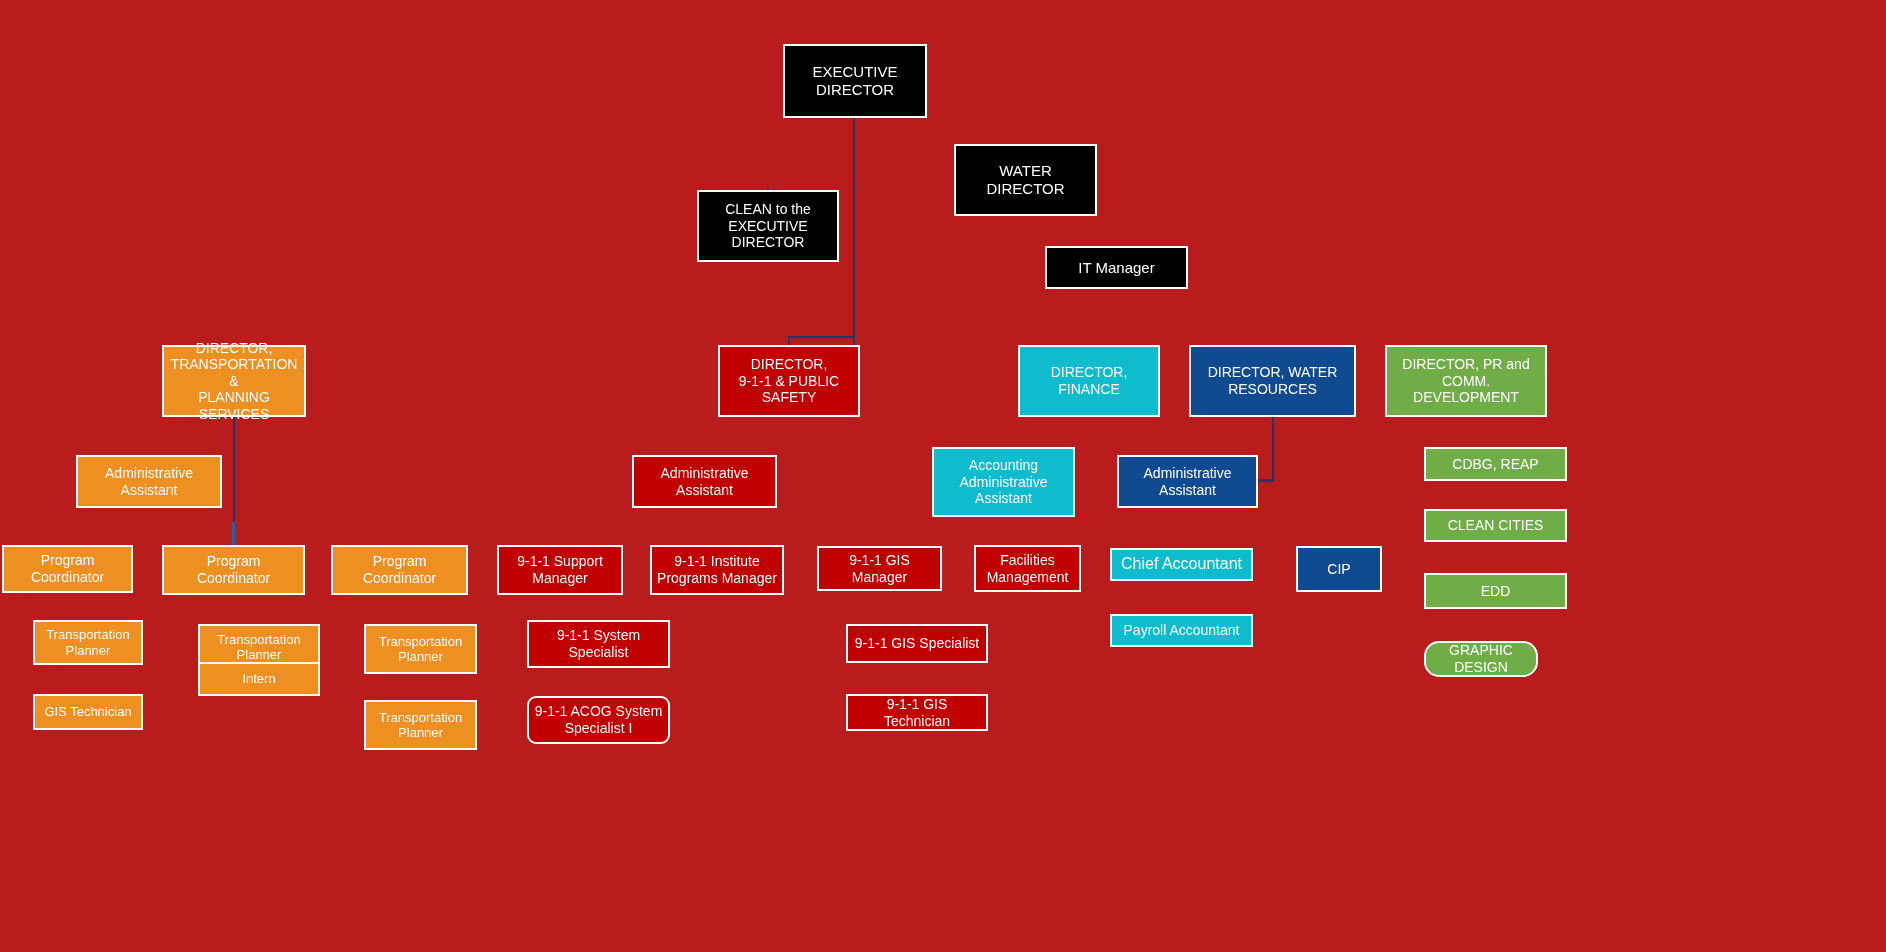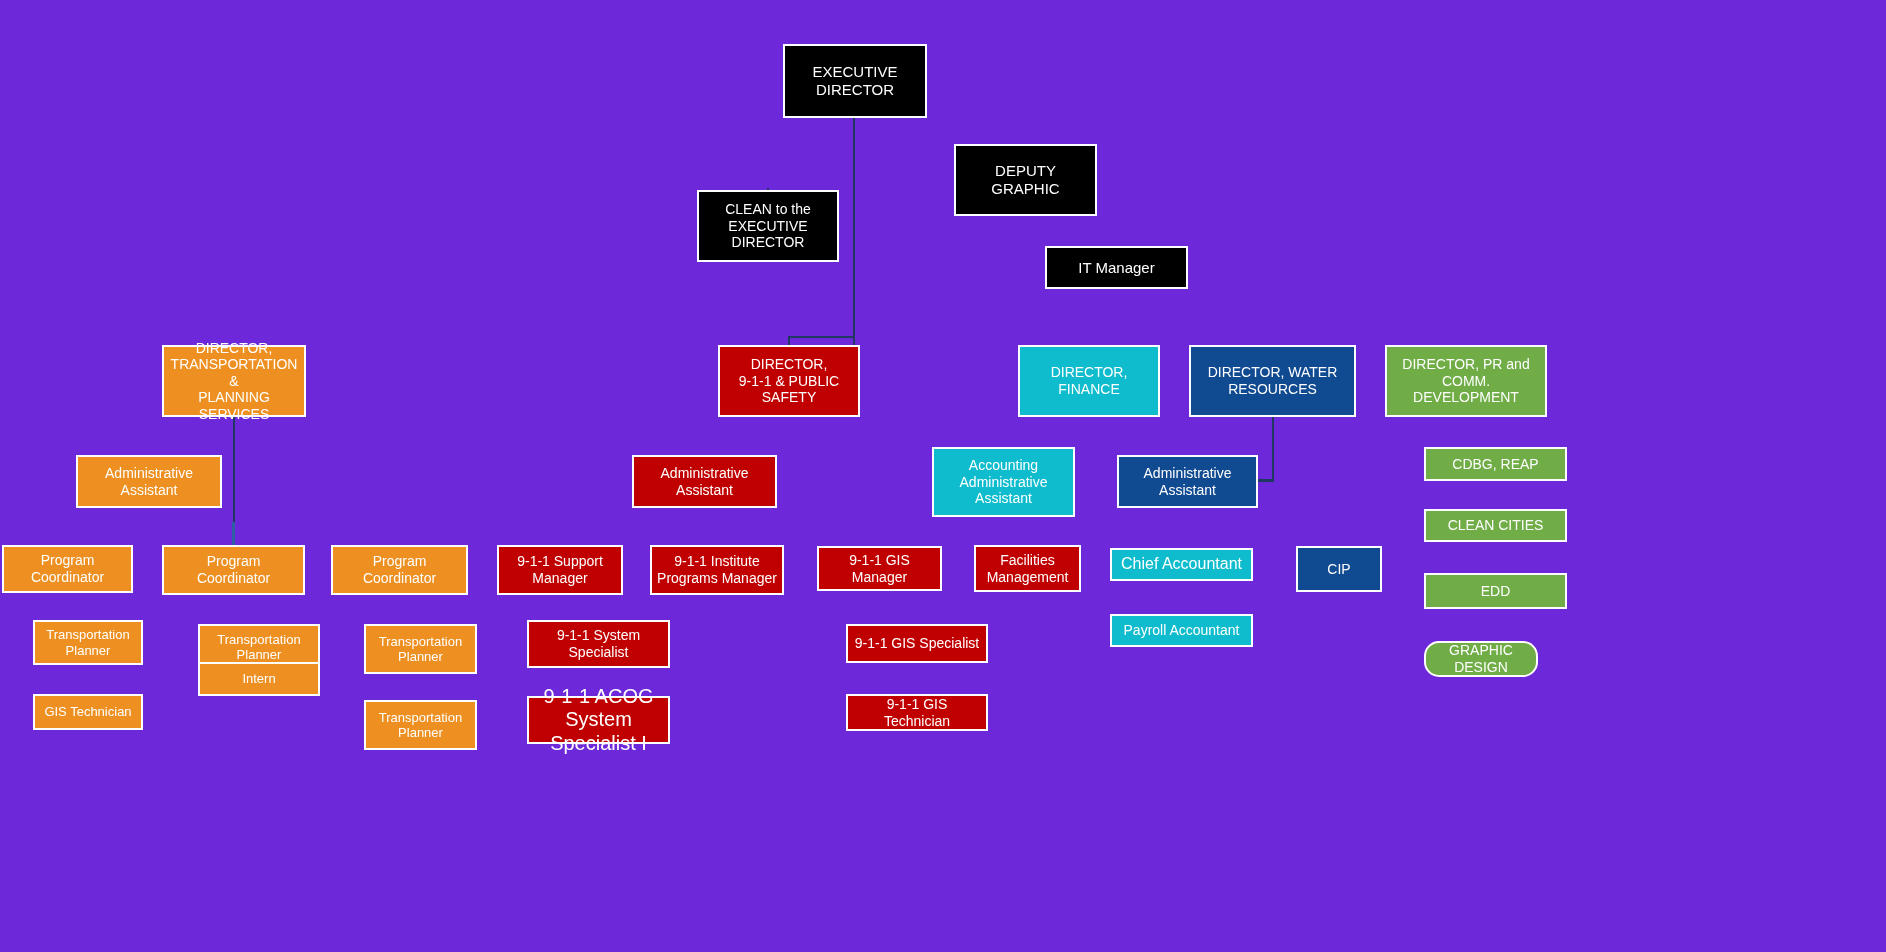--- a/index.html
+++ b/index.html
@@ -4,21 +4,21 @@
 <style>
   html, body {
     margin: 0;
     padding: 0;
     background: #000000;
   }
   #canvas {
     position: relative;
     width: 1886px;
     height: 952px;
-    background: #6d28d9;
+    background: #b91c1c;
     overflow: hidden;
     font-family: "Liberation Sans", sans-serif;
   }
   .node {
     position: absolute;
     box-sizing: border-box;
     display: flex;
     align-items: center;
     justify-content: center;
     text-align: center;
@@ -51,21 +51,21 @@
       <div class="conn" style="left: 789px; top: 336px; width: 66px; height: 2px;"></div>
       <div class="conn" style="left: 788px; top: 336px; width: 2px; height: 10px;"></div>
       <div class="conn" style="left: 233px; top: 417px; width: 2px; height: 128px;"></div>
       <div class="conn lightblue" style="left: 232px; top: 522px; width: 3px; height: 24px;"></div>
       <div class="conn" style="left: 1272px; top: 417px; width: 2px; height: 64px;"></div>
       <div class="conn" style="left: 1257px; top: 479px; width: 17px; height: 3px;"></div>
     </div>
   <div id="node-layer">
       <div class="node plain" style="left: 783px; top: 44px; width: 144px; height: 74px; font-size: 15px;">EXECUTIVE
 DIRECTOR</div>
-      <div class="node plain" style="left: 954px; top: 144px; width: 143px; height: 72px; font-size: 15px;">DEPUTY GRAPHIC</div>
+      <div class="node plain" style="left: 954px; top: 144px; width: 143px; height: 72px; font-size: 15px;">WATER DIRECTOR</div>
       <div class="node plain" style="left: 697px; top: 190px; width: 142px; height: 72px; font-size: 14px;">CLEAN to the
 EXECUTIVE DIRECTOR</div>
       <div class="node plain" style="left: 1045px; top: 246px; width: 143px; height: 43px; font-size: 15px;">IT Manager</div>
       <div class="node orange" style="left: 162px; top: 345px; width: 144px; height: 72px; font-size: 14px;">DIRECTOR,
 TRANSPORTATION &amp;
 PLANNING SERVICES</div>
       <div class="node red" style="left: 718px; top: 345px; width: 142px; height: 72px; font-size: 14px;">DIRECTOR,
 9-1-1 &amp; PUBLIC
 SAFETY</div>
       <div class="node cyan" style="left: 1018px; top: 345px; width: 142px; height: 72px; font-size: 14px;">DIRECTOR, FINANCE</div>
@@ -107,18 +107,18 @@
 Planner</div>
       <div class="node red" style="left: 527px; top: 620px; width: 143px; height: 48px; font-size: 14px;">9-1-1 System
 Specialist</div>
       <div class="node red" style="left: 846px; top: 624px; width: 142px; height: 39px; font-size: 14px;">9-1-1 GIS Specialist</div>
       <div class="node cyan" style="left: 1110px; top: 614px; width: 143px; height: 33px; font-size: 14px;">Payroll Accountant</div>
       <div class="node green" style="left: 1424px; top: 573px; width: 143px; height: 36px; font-size: 14px;">EDD</div>
       <div class="node orange" style="left: 33px; top: 694px; width: 110px; height: 36px; font-size: 13px;">GIS Technician</div>
       <div class="node orange" style="left: 198px; top: 662px; width: 122px; height: 34px; font-size: 13px;">Intern</div>
       <div class="node orange" style="left: 364px; top: 700px; width: 113px; height: 50px; font-size: 13px;">Transportation
 Planner</div>
-      <div class="node red" style="left: 527px; top: 696px; width: 143px; height: 48px; font-size: 20px;">9-1-1 ACOG System
+      <div class="node red" style="left: 527px; top: 696px; width: 143px; height: 48px; font-size: 14px; border-radius: 9px;">9-1-1 ACOG System
 Specialist I</div>
       <div class="node red" style="left: 846px; top: 694px; width: 142px; height: 37px; font-size: 14px;">9-1-1 GIS Technician</div>
       <div class="node green" style="left: 1424px; top: 641px; width: 114px; height: 36px; font-size: 14px; border-radius: 15px;">GRAPHIC DESIGN</div>
     </div>
 </div>
 
 </body></html>

